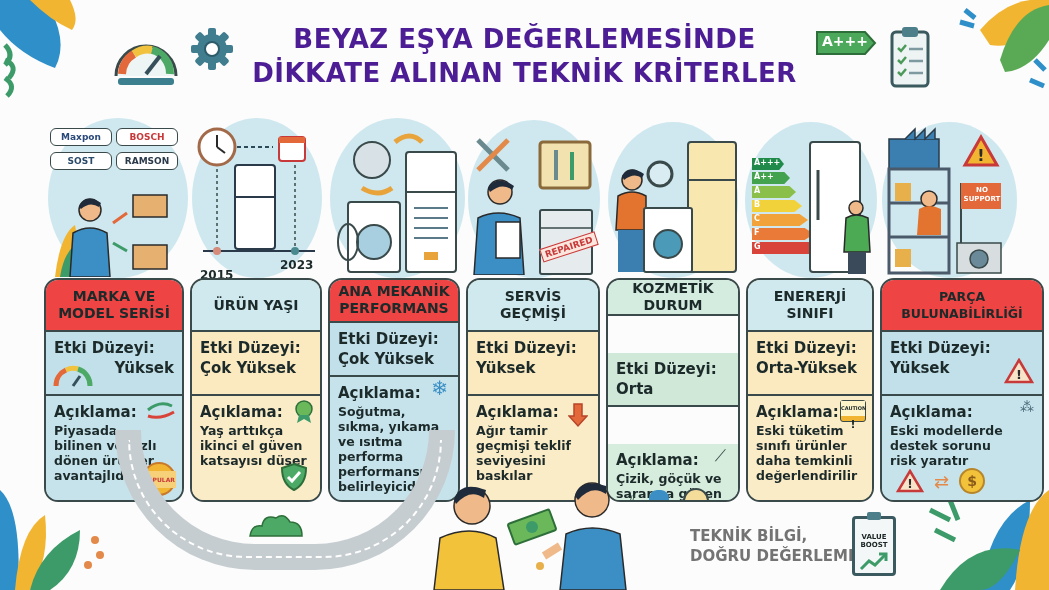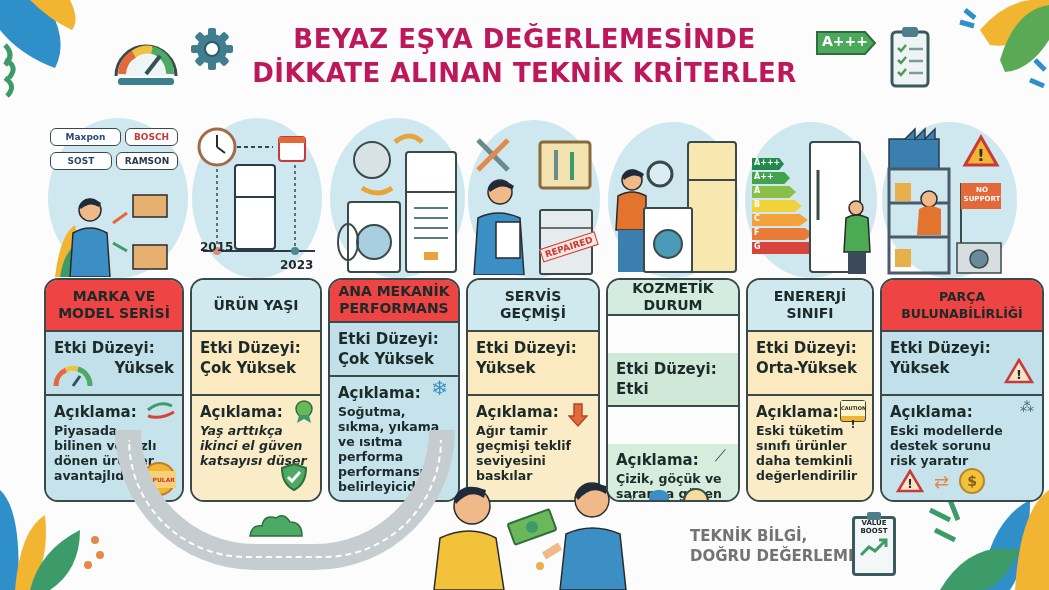--- a/index.html
+++ b/index.html
@@ -1,21 +1,21 @@
 <!DOCTYPE html>
 <html><head>
 <meta charset="utf-8">
 <style>
   * { box-sizing: border-box; margin: 0; padding: 0; }
   html, body { width: 1049px; height: 590px; overflow: hidden; background: #fbfcfb; }
   body { position: relative; font-family: "DejaVu Sans", "Liberation Sans", sans-serif; color: #1c2a2a; }
 
   
   .title-wrap { position: absolute; left: 0; top: 22px; width: 1049px; text-align: center; }
-  .title { font-weight: bold; font-size: 26px; line-height: 34px; letter-spacing: 0.5px; color: #be185d; }
+  .title { font-weight: bold; font-size: 26px; line-height: 34px; letter-spacing: 0.5px; color: #4c1d95; }
 
   
   .hicon { position: absolute; }
 
   
   .bubble { position: absolute; border-radius: 50%; background: #cfe8ef; }
 
   
   .card {
     position: absolute; top: 278px; height: 224px;
@@ -137,21 +137,21 @@
 <div class="bubble" style="left:48px;top:118px;width:140px;height:160px;"></div>
 <div class="bubble" style="left:192px;top:118px;width:130px;height:160px;"></div>
 <div class="bubble" style="left:330px;top:118px;width:135px;height:160px;"></div>
 <div class="bubble" style="left:468px;top:120px;width:132px;height:158px;"></div>
 <div class="bubble" style="left:608px;top:122px;width:130px;height:156px;"></div>
 <div class="bubble" style="left:745px;top:122px;width:132px;height:156px;"></div>
 <div class="bubble" style="left:882px;top:122px;width:135px;height:156px;"></div>
 
 <div class="mini" style="left:50px;top:128px;width:128px;">
   <div style="display:flex;gap:4px;margin-bottom:6px;">
-    <span style="flex:1;border:1.5px solid #3a4a4a;border-radius:6px;background:#fff;font-size:9px;font-weight:bold;color:#2a4a7a;text-align:center;padding:3px 9px;">Maxpon</span>
+    <span style="flex:1;border:1.5px solid #3a4a4a;border-radius:6px;background:#fff;font-size:9px;font-weight:bold;color:#2a4a7a;text-align:center;padding:3px 0;">Maxpon</span>
     <span style="flex:1;border:1.5px solid #3a4a4a;border-radius:6px;background:#fff;font-size:9px;font-weight:bold;color:#c8393a;text-align:center;padding:3px 0;">BOSCH</span>
   </div>
   <div style="display:flex;gap:4px;">
     <span style="flex:1;border:1.5px solid #3a4a4a;border-radius:6px;background:#fff;font-size:9px;font-weight:bold;color:#2a4a6a;text-align:center;padding:3px 0;">SOST</span>
     <span style="flex:1;border:1.5px solid #3a4a4a;border-radius:6px;background:#fff;font-size:9px;font-weight:bold;color:#2a3a4a;text-align:center;padding:3px 0;">RAMSON</span>
   </div>
 </div>
 <svg class="mini" style="left:55px;top:185px" width="125" height="92" viewBox="0 0 125 92">
   <path d="M0 92 Q5 50 20 40 Q25 70 30 92 Z" fill="#f2b531"></path>
   <path d="M5 92 Q10 60 30 55 Q35 80 25 92 Z" fill="#3c9b68"></path>
@@ -172,21 +172,21 @@
   <rect x="84" y="12" width="26" height="24" rx="3" fill="#fff" stroke="#c8393a" stroke-width="2"></rect>
   <rect x="84" y="12" width="26" height="6" fill="#e3683a"></rect>
   <rect x="40" y="40" width="40" height="84" rx="3" fill="#fff" stroke="#2a3a4a" stroke-width="2"></rect>
   <line x1="40" y1="72" x2="80" y2="72" stroke="#2a3a4a" stroke-width="2"></line>
   <line x1="22" y1="44" x2="22" y2="124" stroke="#3a4a4a" stroke-width="1.5" stroke-dasharray="3 3"></line>
   <line x1="100" y1="40" x2="100" y2="124" stroke="#3a4a4a" stroke-width="1.5" stroke-dasharray="3 3"></line>
   <line x1="8" y1="126" x2="120" y2="126" stroke="#2a3a4a" stroke-width="2"></line>
   <circle cx="22" cy="126" r="4" fill="#d58a7a"></circle>
   <circle cx="100" cy="126" r="4" fill="#4a8a8f"></circle>
 </svg>
-<span class="mini tag" style="left:200px;top:240px;font-size:12px;">2015</span>
+<span class="mini tag" style="left:200px;top:268px;font-size:12px;">2015</span>
 <span class="mini tag" style="left:280px;top:258px;font-size:12px;">2023</span>
 
 <svg class="mini" style="left:330px;top:130px" width="135" height="145" viewBox="0 0 135 145">
   <circle cx="42" cy="30" r="18" fill="#d8e2e6" stroke="#3a4a4a" stroke-width="2"></circle>
   <path d="M65 12 Q80 0 92 12" stroke="#e8a33a" stroke-width="5" fill="none"></path>
   <path d="M32 58 Q48 68 62 58" stroke="#e8a33a" stroke-width="5" fill="none"></path>
   <rect x="18" y="72" width="52" height="70" rx="3" fill="#fff" stroke="#3a4a4a" stroke-width="2"></rect>
   <circle cx="44" cy="112" r="17" fill="#a8cfe0" stroke="#3a4a4a" stroke-width="2"></circle>
   <ellipse cx="18" cy="112" rx="10" ry="18" fill="none" stroke="#3a4a4a" stroke-width="2"></ellipse>
   <rect x="76" y="22" width="50" height="120" rx="3" fill="#fff" stroke="#3a4a4a" stroke-width="2"></rect>
@@ -291,21 +291,21 @@
 </div>
 
 <div class="card yellow" style="left:190px;width:132px;">
   <div class="head">ÜRÜN YAŞI</div>
   <div class="effect">
     <span class="lvl">Etki Düzeyi:</span>
     <span class="lvl">Çok Yüksek</span>
   </div>
   <div class="desc">
     <span class="lbl">Açıklama:</span>
-    <span class="txt" style="width:110px;font-style:italic;">Yaş arttıkça ikinci el güven katsayısı düşer</span>
+    <span class="txt" style="width:110px;">Yaş arttıkça ikinci el güven katsayısı düşer</span>
     <svg class="mini" style="right:6px;top:4px" width="20" height="24" viewBox="0 0 20 24">
         <circle cx="10" cy="9" r="8" fill="#6ab85a" stroke="#2e6e3a" stroke-width="1.5"></circle>
         <path d="M5 15 L3 23 L10 19 L17 23 L15 15" fill="#3c9b68"></path>
       </svg>
     <svg class="mini" style="right:12px;bottom:8px" width="28" height="30" viewBox="0 0 28 30">
         <path d="M14 2 L26 6 Q26 22 14 28 Q2 22 2 6 Z" fill="#4caa66" stroke="#2e6e3a" stroke-width="2"></path>
         <path d="M8 15 l4 4 l8 -9" stroke="#fff" stroke-width="3" fill="none"></path>
       </svg>
   </div>
 </div>
@@ -335,21 +335,21 @@
     <svg class="mini" style="right:10px;top:6px" width="20" height="26" viewBox="0 0 20 26">
         <path d="M6 2 H14 V14 H19 L10 24 L1 14 H6 Z" fill="#e3683a" stroke="#b8442a" stroke-width="1.5"></path>
       </svg>
   </div>
 </div>
 
 <div class="card green" style="left:606px;width:134px;gap:37px;">
   <div class="head">KOZMETİK DURUM</div>
   <div class="effect">
     <span class="lvl">Etki Düzeyi:</span>
-    <span class="lvl">Etki</span>
+    <span class="lvl">Orta</span>
   </div>
   <div class="desc">
     <span class="lbl">Açıklama:</span>
     <span class="txt" style="width:120px;">Çizik, göçük ve sararma güven etkiler</span>
     <span class="mini" style="right:12px;top:4px;color:#3a4a4a;font-size:16px;">⟋</span>
     <div class="mini" style="left:20px;bottom:8px;display:flex;gap:14px;align-items:center;">
       <span style="font-size:16px;color:#3a5a4a;">⫽</span>
       <span style="display:inline-block;width:20px;height:22px;background:#3b8fc4;border-radius:40% 40% 50% 50%;"></span>
       <span style="display:inline-block;width:26px;height:26px;border-radius:50%;background:#f4dc9a;border:2px solid #3a4a4a;"></span>
     </div>
@@ -415,19 +415,19 @@
   <line x1="140" y1="70" x2="124" y2="80" stroke="#f0b98a" stroke-width="8"></line>
   <circle cx="120" cy="90" r="4" fill="#e8b04a"></circle>
 </svg>
 
 <div class="slogan">
   <div>TEKNİK BİLGİ,</div>
   <div>DOĞRU DEĞERLEME</div>
 </div>
 <div class="mini" style="left:852px;top:516px;width:44px;height:60px;background:#f4f7f7;border:3px solid #3a5a5f;border-radius:4px;text-align:center;">
   <div style="position:absolute;left:12px;top:-7px;width:14px;height:8px;background:#4c7f8a;border-radius:2px;"></div>
-  <div style="font-size:7px;font-weight:bold;margin-top:0;color:#1a2424;">VALUE</div>
+  <div style="font-size:7px;font-weight:bold;margin-top:14px;color:#1a2424;">VALUE</div>
   <div style="font-size:7px;font-weight:bold;color:#1a2424;">BOOST</div>
   <svg width="30" height="20" viewBox="0 0 30 20" style="margin-top:2px;">
       <path d="M2 18 L10 10 L16 14 L26 4" stroke="#3c9b68" stroke-width="3" fill="none"></path>
       <path d="M20 3 L27 3 L27 10" stroke="#3c9b68" stroke-width="3" fill="none"></path>
     </svg>
 </div>
 
 </body></html>

